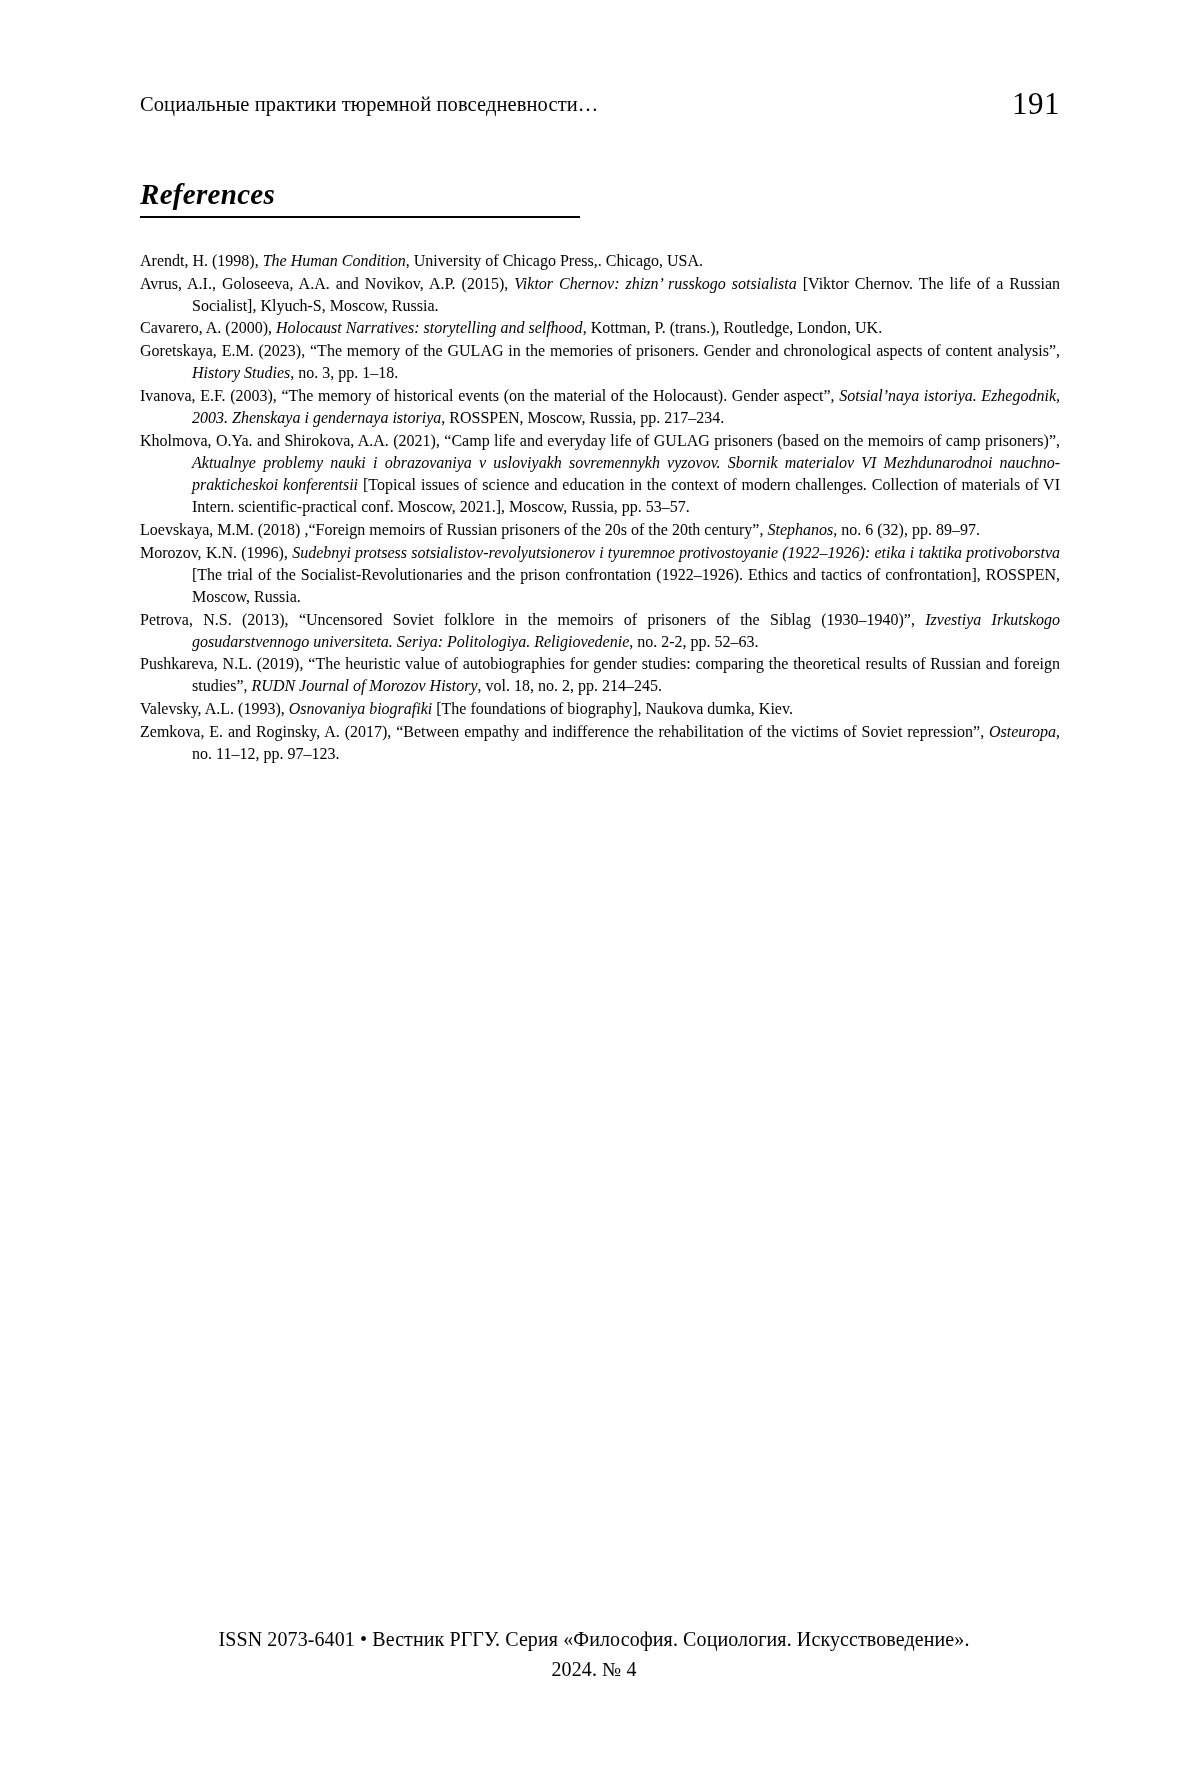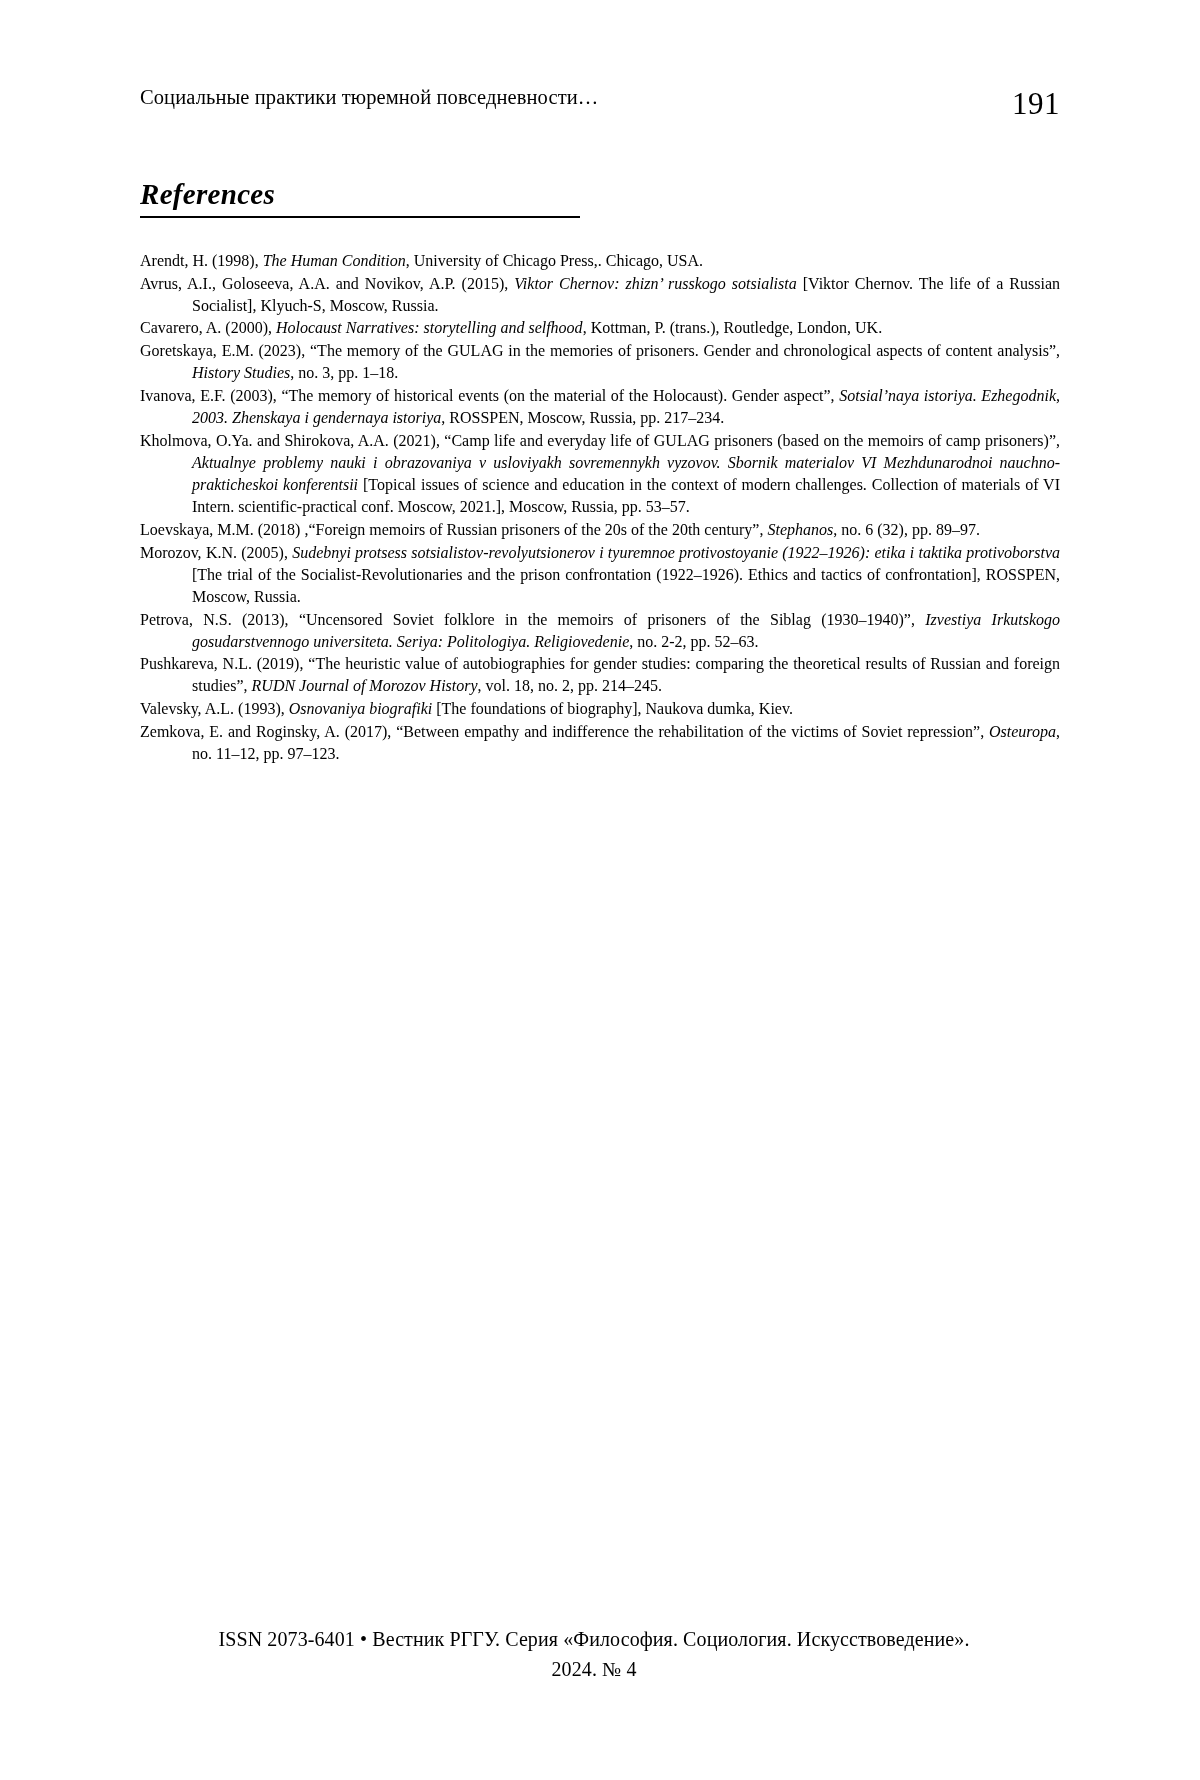--- a/index.html
+++ b/index.html
@@ -19,21 +19,21 @@
     position: absolute;
     left: 0;
     top: 0;
     width: 1200px;
     height: 1780px;
     box-sizing: border-box;
     padding: 0 140px;
   }
   .running-head {
     display: flex;
-    align-items: flex-start;
+    align-items: center;
     justify-content: space-between;
     margin-top: 86px;
   }
   .running-head .rh-title {
     font-size: 20.5px;
     letter-spacing: 0.1px;
   }
   .running-head .rh-page {
     font-size: 31px;
     letter-spacing: 0.5px;
@@ -88,21 +88,21 @@
   <div class="rule"></div>
 
   <div class="ref-list" id="ref-list">
       <div class="ref"><span>Arendt, H. (1998), </span><i>The Human Condition</i><span>, University of Chicago Press,. Chicago, USA.</span></div>
       <div class="ref"><span>Avrus, A.I., Goloseeva, A.A. and Novikov, A.P. (2015), </span><i>Viktor Chernov: zhizn’ russkogo sotsialista</i><span> [Viktor Chernov. The life of a Russian Socialist], Klyuch-S, Moscow, Russia.</span></div>
       <div class="ref"><span>Cavarero, A. (2000), </span><i>Holocaust Narratives: storytelling and selfhood</i><span>, Kottman, P. (trans.), Routledge, London, UK.</span></div>
       <div class="ref"><span>Goretskaya, E.M. (2023), “The memory of the GULAG in the memories of prisoners. Gender and chronological aspects of content analysis”, </span><i>History Studies</i><span>, no. 3, pp. 1–18.</span></div>
       <div class="ref"><span>Ivanova, E.F. (2003), “The memory of historical events (on the material of the Holocaust). Gender aspect”, </span><i>Sotsial’naya istoriya. Ezhegodnik, 2003. Zhenskaya i gendernaya istoriya</i><span>, ROSSPEN, Moscow, Russia, pp. 217–234.</span></div>
       <div class="ref"><span>Kholmova, O.Ya. and Shirokova, A.A. (2021), “Camp life and everyday life of GULAG prisoners (based on the memoirs of camp prisoners)”, </span><i>Aktualnye problemy nauki i obrazovaniya v usloviyakh sovremennykh vyzovov. Sbornik materialov VI Mezhdunarodnoi nauchno-prakticheskoi konferentsii</i><span> [Topical issues of science and education in the context of modern challenges. Collection of materials of VI Intern. scientific-practical conf. Moscow, 2021.], Moscow, Russia, pp. 53–57.</span></div>
       <div class="ref"><span>Loevskaya, M.M. (2018) ,“Foreign memoirs of Russian prisoners of the 20s of the 20th century”, </span><i>Stephanos</i><span>, no. 6 (32), pp. 89–97.</span></div>
-      <div class="ref"><span>Morozov, K.N. (2005), </span><i>Sudebnyi protsess sotsialistov-revolyutsionerov i tyuremnoe protivostoyanie (1922–1926): etika i taktika protivoborstva</i><span> [The trial of the Socialist-Revolutionaries and the prison confrontation (1922–1926). Ethics and tactics of confrontation], ROSSPEN, Moscow, Russia.</span></div>
+      <div class="ref"><span>Morozov, K.N. (1996), </span><i>Sudebnyi protsess sotsialistov-revolyutsionerov i tyuremnoe protivostoyanie (1922–1926): etika i taktika protivoborstva</i><span> [The trial of the Socialist-Revolutionaries and the prison confrontation (1922–1926). Ethics and tactics of confrontation], ROSSPEN, Moscow, Russia.</span></div>
       <div class="ref"><span>Petrova, N.S. (2013), “Uncensored Soviet folklore in the memoirs of prisoners of the Siblag (1930–1940)”, </span><i>Izvestiya Irkutskogo gosudarstvennogo universiteta. Seriya: Politologiya. Religiovedenie</i><span>, no. 2-2, pp. 52–63.</span></div>
       <div class="ref"><span>Pushkareva, N.L. (2019), “The heuristic value of autobiographies for gender studies: comparing the theoretical results of Russian and foreign studies”, </span><i>RUDN Journal of Morozov History</i><span>, vol. 18, no. 2, pp. 214–245.</span></div>
       <div class="ref"><span>Valevsky, A.L. (1993), </span><i>Osnovaniya biografiki</i><span> [The foundations of biography], Naukova dumka, Kiev.</span></div>
       <div class="ref"><span>Zemkova, E. and Roginsky, A. (2017), “Between empathy and indifference the rehabilitation of the victims of Soviet repression”, </span><i>Osteuropa</i><span>, no. 11–12, pp. 97–123.</span></div>
     </div>
 
   <div class="footer">
     <div>ISSN 2073-6401 • Вестник РГГУ.  Серия «Философия. Социология. Искусствоведение».</div>
     <div>2024. № 4</div>
   </div>

